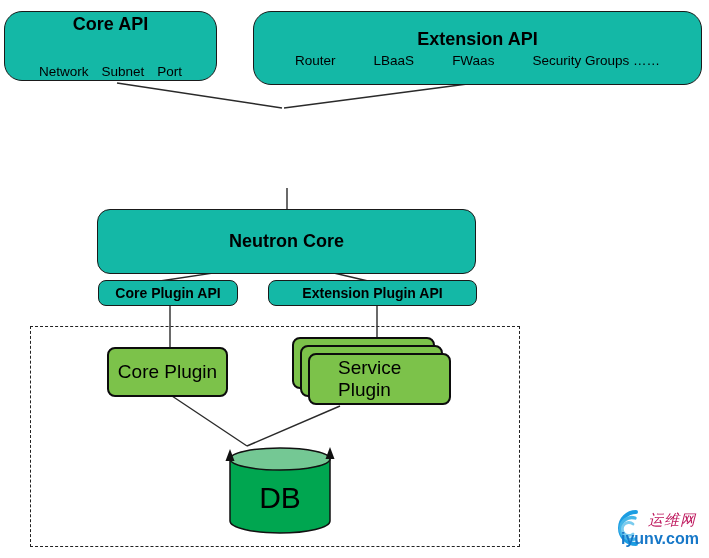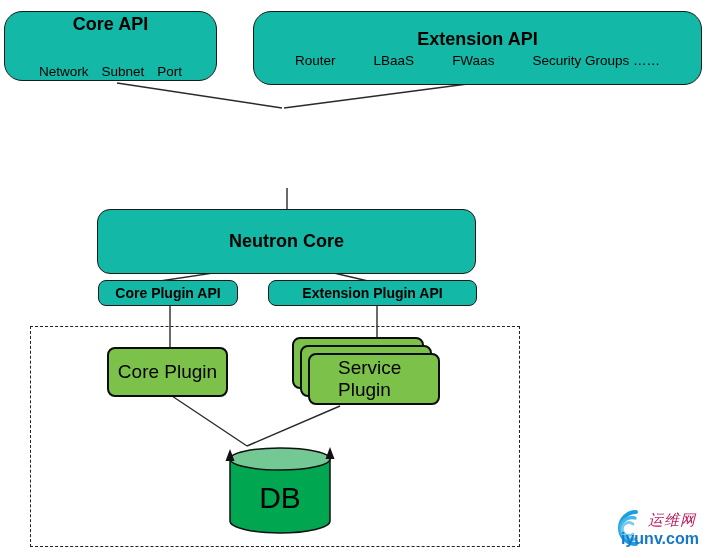--- a/index.html
+++ b/index.html
@@ -18,21 +18,21 @@
   #common-service{left:95px;top:109px;width:383px;height:79px;border-radius:20px;}
   #common-service .items{gap:30px;margin-top:4px;}
   #neutron-core{left:97px;top:209px;width:379px;height:65px;border-radius:13px;}
   #core-plugin-api{left:98px;top:280px;width:140px;height:26px;border-radius:8px;}
   #extension-plugin-api{left:268px;top:280px;width:209px;height:26px;border-radius:8px;}
   #plugin-zone{position:absolute;left:30px;top:326px;width:490px;height:221px;border:1.2px dashed #222;
        box-sizing:border-box;z-index:0;}
   .green{position:absolute;box-sizing:border-box;background:#7cc24a;border:2px solid #0c0c0c;border-radius:8px;
        display:flex;align-items:center;justify-content:center;font-size:19px;z-index:2;}
   #core-plugin{left:107px;top:347px;width:121px;height:50px;}
-  .svc-card{left:292px;top:337px;width:132px;height:52px;padding-left:28px;}
+  .svc-card{left:292px;top:337px;width:143px;height:52px;padding-left:28px;}
   #svc-mid{left:300px;top:345px;}
   #svc-front{left:308px;top:353px;z-index:3;}
   #db-label{position:absolute;left:230px;top:481px;width:100px;text-align:center;font-size:30px;z-index:4;}
   
   #watermark{position:absolute;left:604px;top:503px;width:105px;height:52px;z-index:5;}
   #wm-name{position:absolute;left:44px;top:8px;font-size:15px;color:#be185d;letter-spacing:1px;white-space:nowrap;font-style:italic;}
   #wm-url{position:absolute;left:17px;top:27px;font-size:16px;font-weight:700;color:#1778c8;white-space:nowrap;}
 </style>
 </head>
 <body>

